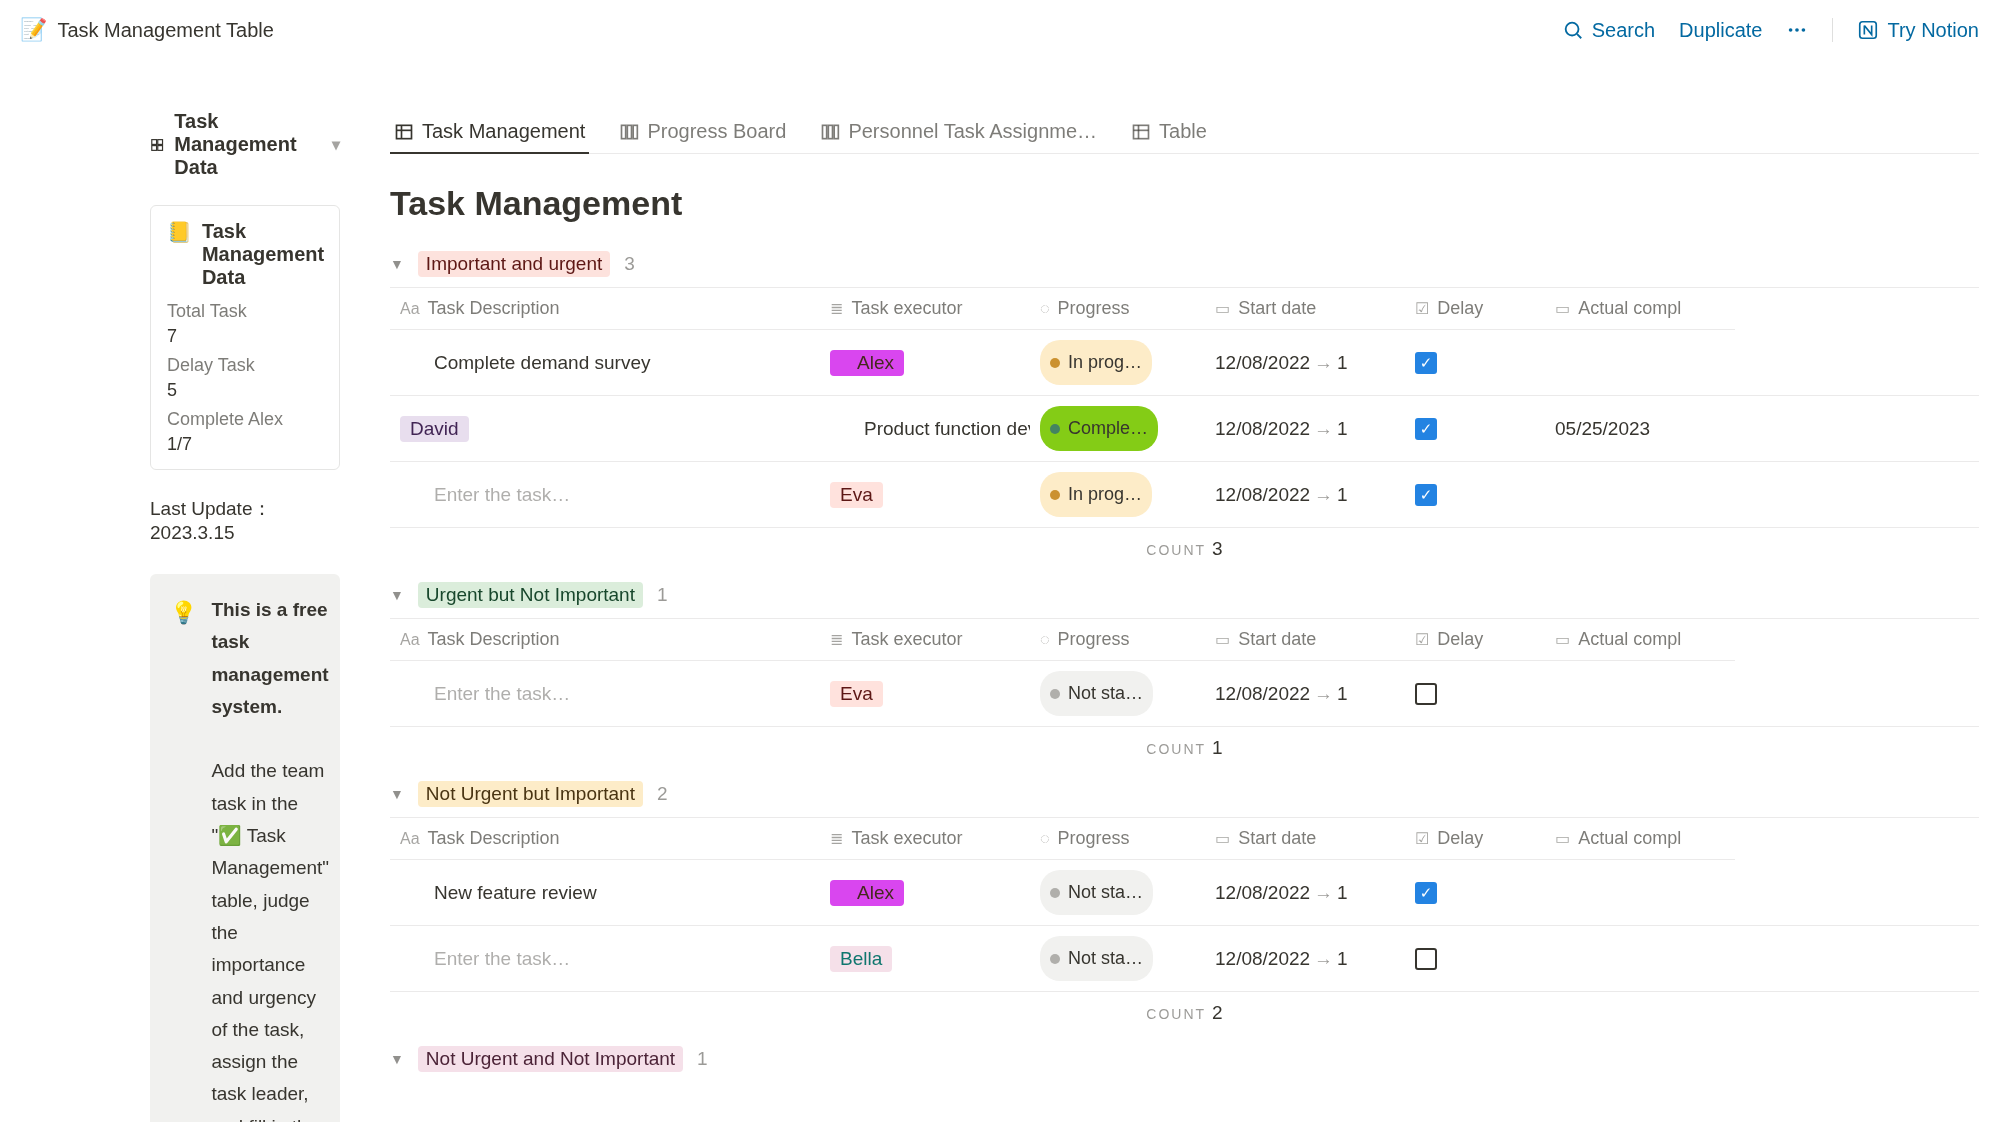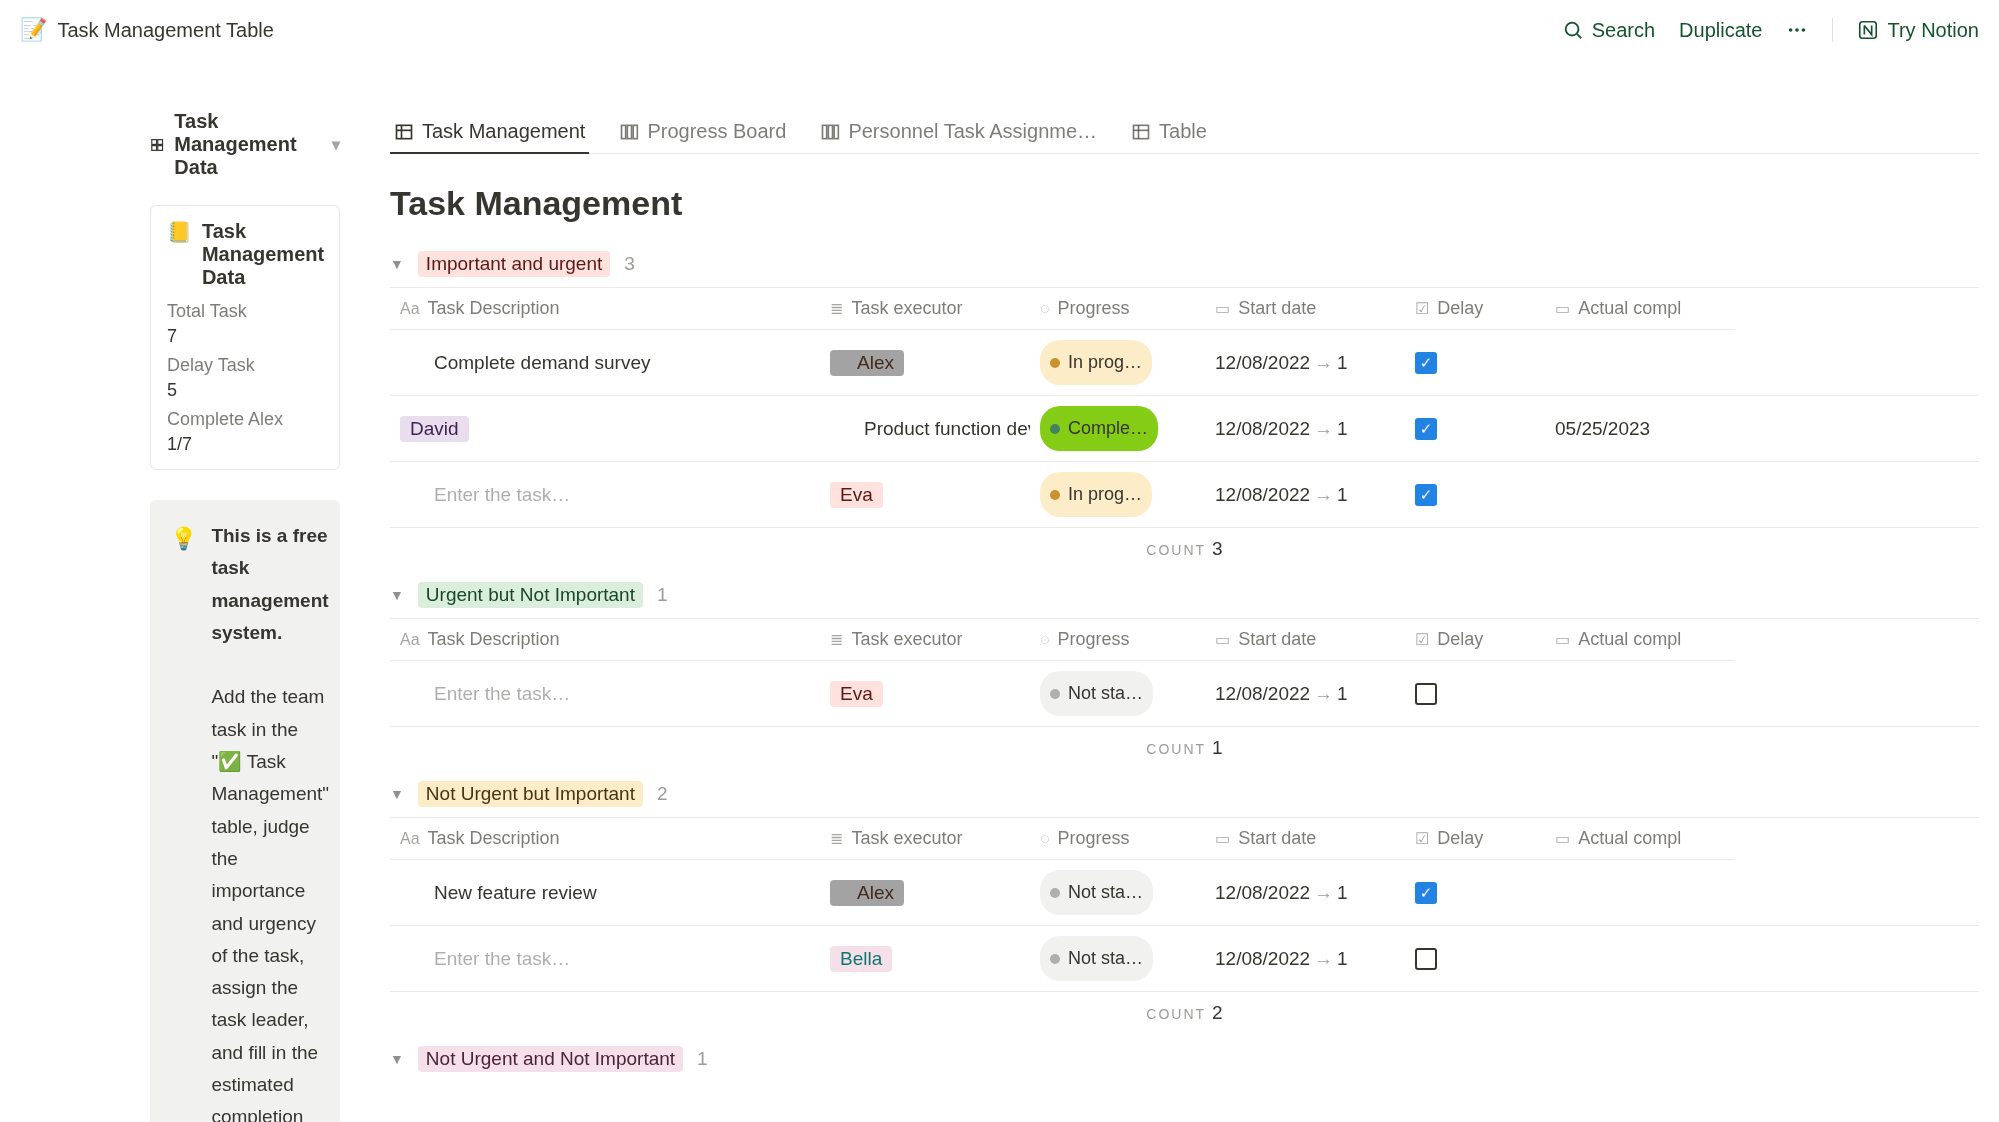--- a/index.html
+++ b/index.html
@@ -17,21 +17,21 @@
   display: flex;
   align-items: center;
   justify-content: space-between;
   padding: 12px 20px;
   height: 60px;
 }
 .topbar-left { display: flex; align-items: center; gap: 10px; }
 .page-icon { font-size: 22px; }
 .page-title { font-size: 20px; font-weight: 500; }
 .topbar-right { display: flex; align-items: center; gap: 24px; }
-.topbar-action { display: flex; align-items: center; gap: 8px; font-size: 20px; color: #14532d; cursor: pointer; text-align: center; }
+.topbar-action { display: flex; align-items: center; gap: 8px; font-size: 20px; color: #0369a1; cursor: pointer; text-align: center; }
 .topbar-divider { width: 1px; height: 24px; background: rgba(55,53,47,0.16); }
 
 .content {
   display: flex;
   padding: 0 20px;
   gap: 50px;
 }
 .sidebar {
   width: 320px;
   padding-top: 50px;
@@ -136,21 +136,21 @@
   white-space: nowrap;
   overflow: hidden;
 }
 .td.desc { padding-left: 44px; }
 .placeholder { color: rgba(55,53,47,0.4); }
 
 .person-tag {
   display: inline-block; padding: 2px 10px; border-radius: 4px;
   font-size: 19px;
 }
-.pt-alex { background: #a3a3a3; color: rgb(68,42,30); padding-left: 27px; }
+.pt-alex { background: #d946ef; color: rgb(68,42,30); padding-left: 27px; }
 .pt-david { background: rgb(232,222,238); color: rgb(65,36,84); }
 .pt-eva { background: rgb(255,226,221); color: rgb(93,23,21); }
 .pt-bella { background: rgb(245,224,233); color: #0f766e; }
 
 .status-pill {
   display: inline-flex; align-items: center; gap: 8px;
   background: rgb(241,241,239);
   padding: 12px 10px; border-radius: 20px; font-size: 18px;
   max-width: 140px; overflow: hidden; text-align: center;
 }
@@ -234,20 +234,24 @@
         <span>Task Management Data</span>
       </div>
       <div class="card-label">Total Task</div>
       <div class="card-value">7</div>
       <div class="card-label">Delay Task</div>
       <div class="card-value">5</div>
       <div class="card-label">Complete Alex</div>
       <div class="card-value">1/7</div>
     </div>
 
+    <div class="last-update">
+      <span>Last Update：</span>
+      <span>2023.3.15</span>
+    </div>
 
     <div class="callout">
       <span class="bulb">💡</span>
       <div>
         <strong>This is a free task management system.</strong>
         <br><br>
         <span>Add the team task in the "✅ Task Management" table, judge the importance and urgency of the task, assign the task leader, and fill in the estimated completion date; And whether there are delays.</span>
       </div>
     </div>
   </div>

